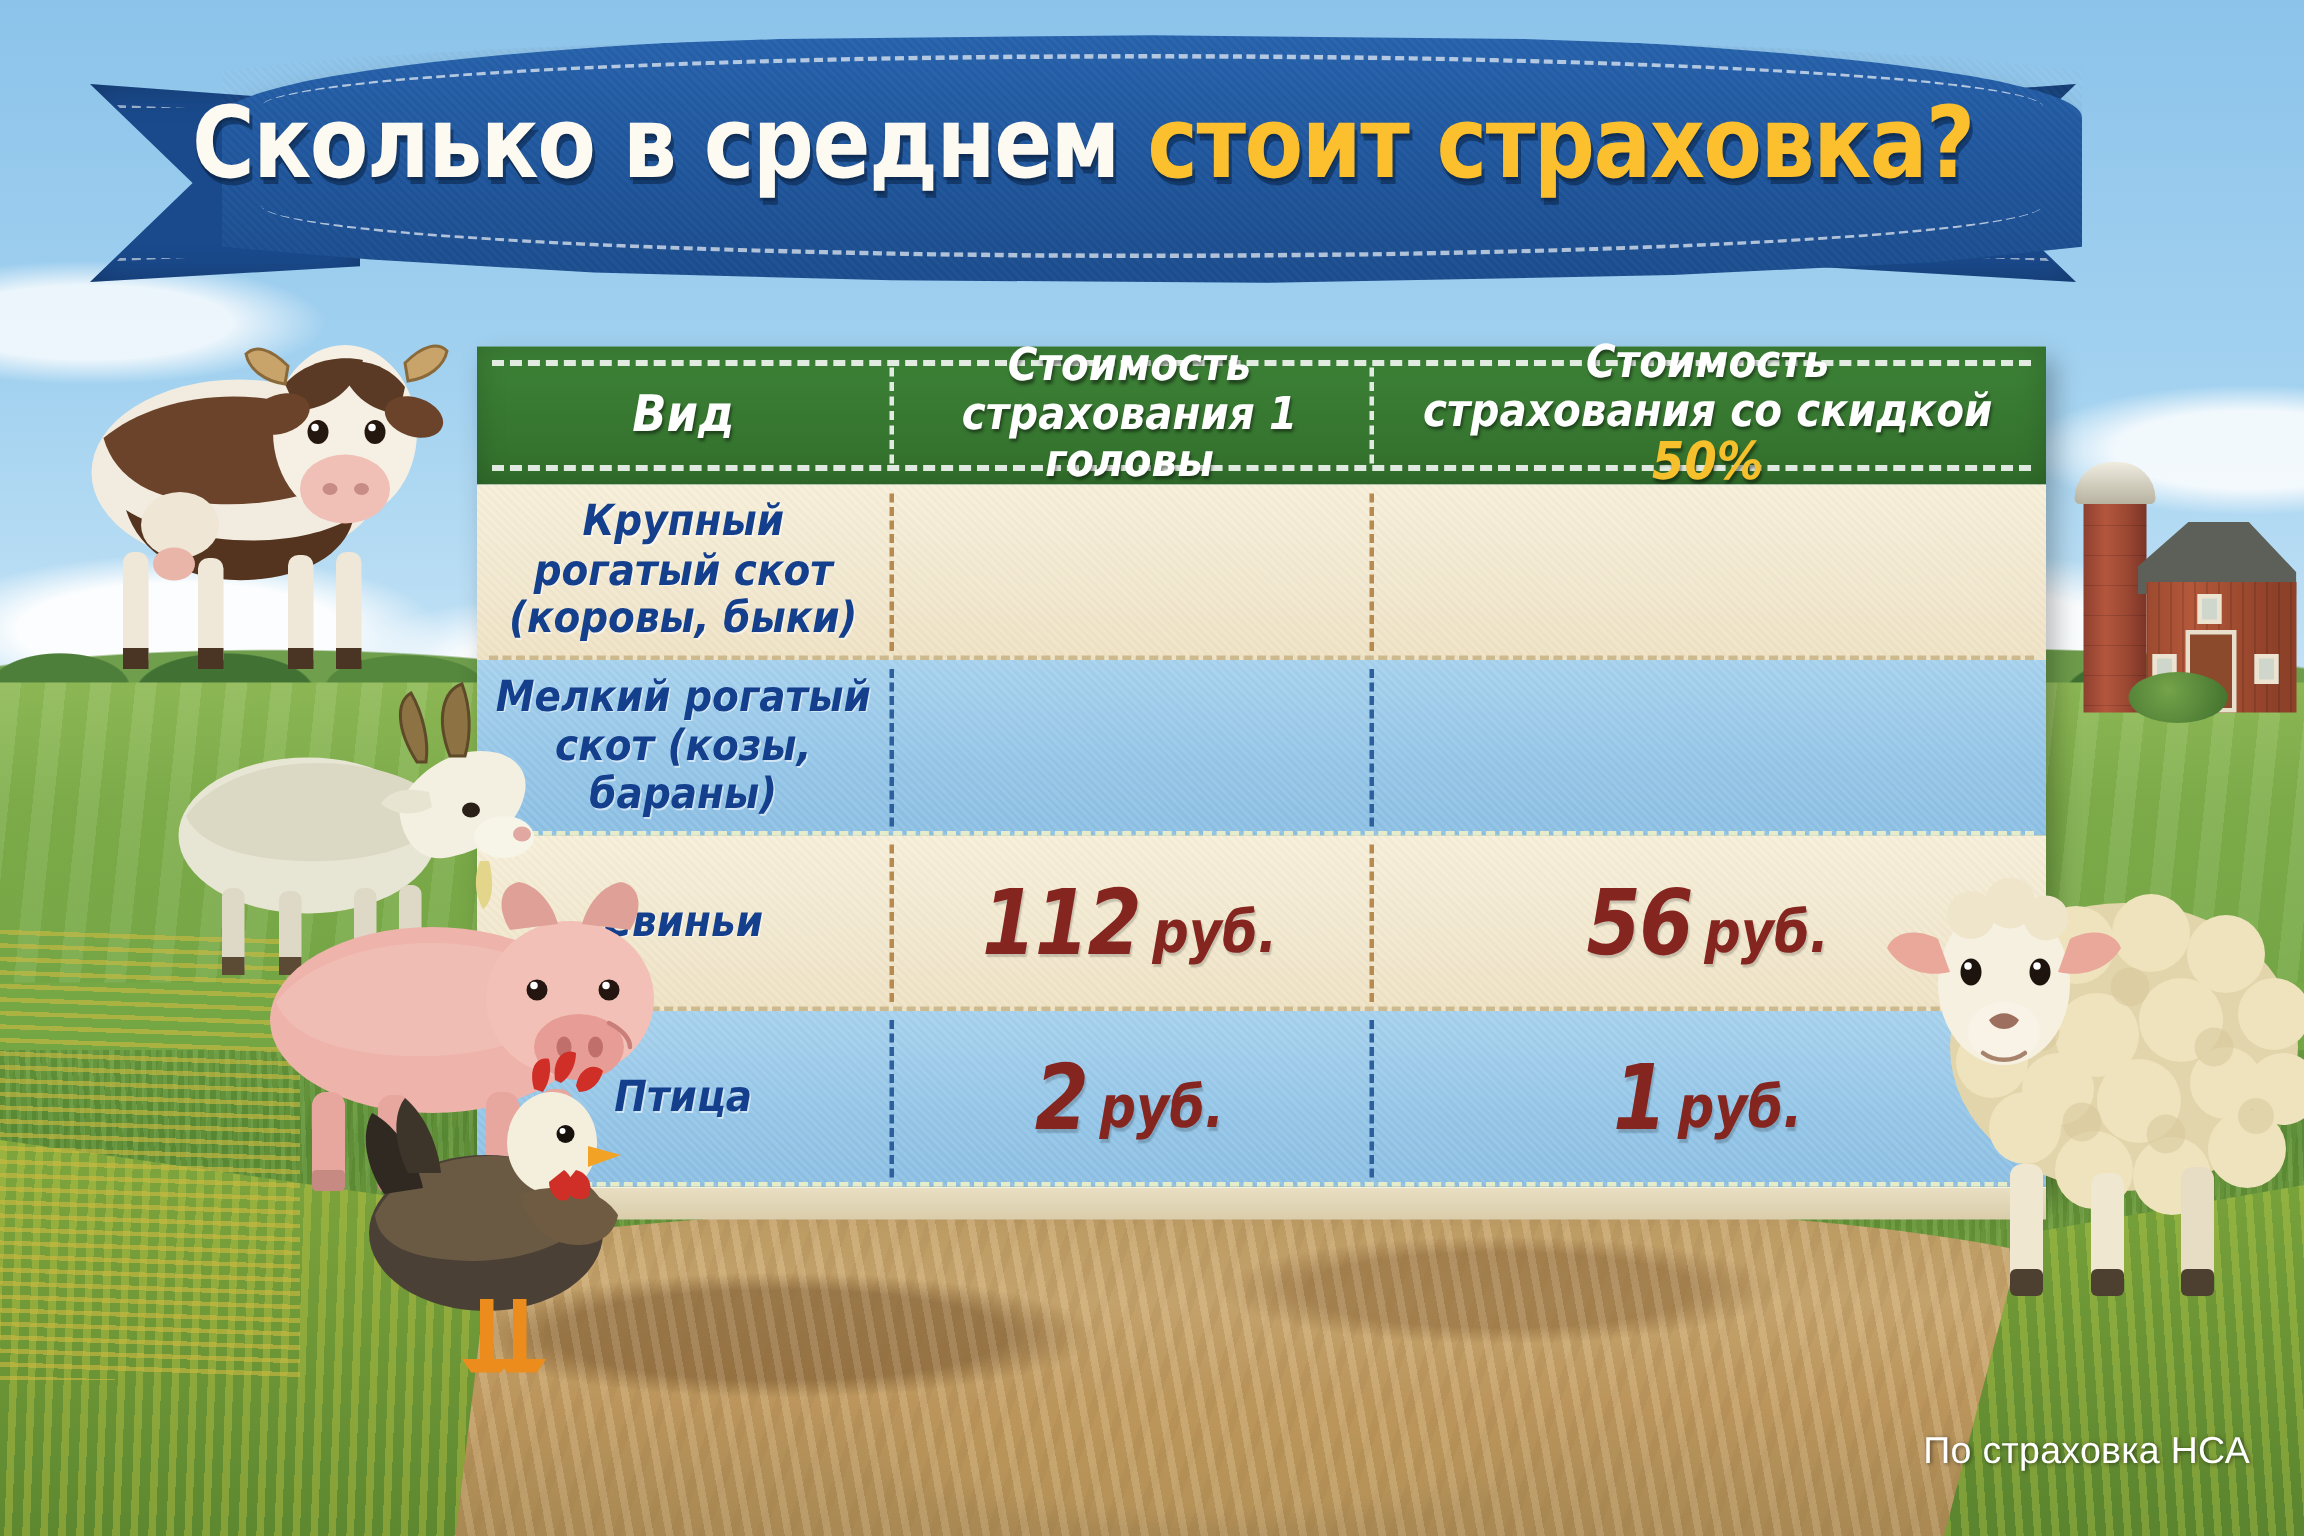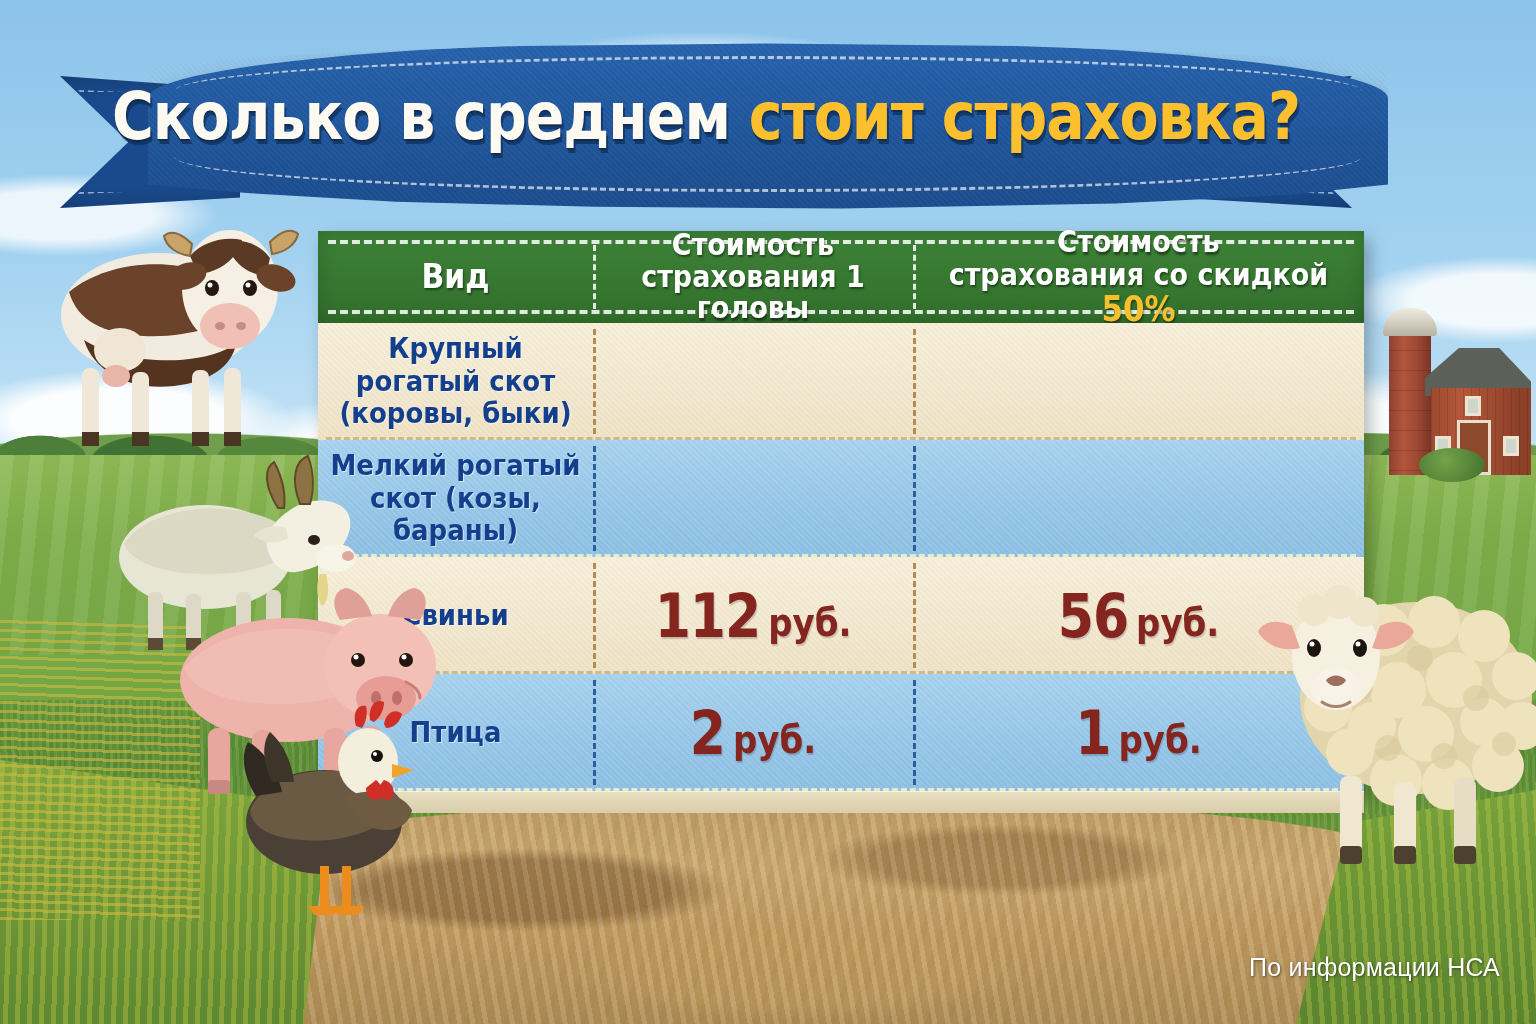--- a/index.html
+++ b/index.html
@@ -112,21 +112,21 @@
     background:linear-gradient(90deg,#9d4a30,#b4583a 30%,#8e4129 85%);}
   .barn-body-lines{position:absolute;left:56px;top:88px;width:100px;height:87px;
     background:repeating-linear-gradient(90deg,rgba(0,0,0,.12) 0 1px,rgba(0,0,0,0) 1px 8px);}
   .barn-door{position:absolute;left:82px;top:120px;width:34px;height:55px;
     background:#8b4a2c;border:3px solid #e8e0cc;box-sizing:border-box;}
   .barn-win{position:absolute;width:16px;height:20px;background:#cfd6cc;border:3px solid #ece4d0;box-sizing:border-box;}
   .bush{position:absolute;left:44px;top:148px;width:66px;height:34px;border-radius:50%;
     background:radial-gradient(circle at 40% 35%,#74a34a,#3f6f2c);}
 
   
-  .ribbon{position:absolute;left:0;top:40px;width:1412px;height:180px;}
+  .ribbon{position:absolute;left:0;top:20px;width:1412px;height:180px;padding-left:32px;}
   .tail{position:absolute;top:36px;width:180px;height:132px;background:#1a4a8c;
     box-shadow:inset 0 0 24px rgba(0,0,0,.28);}
   .tail.left{left:60px;clip-path:polygon(0 0,100% 10%,100% 92%,0 100%,38% 50%);}
   .tail.right{right:60px;clip-path:polygon(0 10%,100% 0,62% 50%,100% 100%,0 92%);}
   .tail .stitch{position:absolute;inset:14px 18px;border:2px dashed rgba(255,255,255,.55);}
   .tail.left .stitch{clip-path:polygon(0 0,100% 6%,100% 94%,0 100%,34% 50%);}
   .tail.right .stitch{clip-path:polygon(0 6%,100% 0,66% 50%,100% 100%,0 94%);}
   .ribbon-main{position:absolute;left:148px;top:0;width:1240px;height:172px;
     background:linear-gradient(#2763ad,#1f559b 55%,#1b4c8d);
     border-radius:50% 50% 46% 46%/34% 34% 16% 16%;
@@ -141,21 +141,21 @@
     position:absolute;left:0;right:0;top:48px;text-align:center;
     font-family:"DejaVu Sans",sans-serif;font-weight:bold;font-size:57px;
     letter-spacing:-1px;white-space:nowrap;line-height:1;
     transform:scaleY(1.16);
   }
   .banner-title .w{color:#fdfaf2;text-shadow:2px 4px 0 rgba(10,35,70,.55),0 2px 1px rgba(0,0,0,.35);}
   .banner-title .y{color:#fcc02e;text-shadow:2px 4px 0 rgba(10,35,70,.55),0 2px 1px rgba(0,0,0,.35);}
 
   
   .table{position:absolute;left:318px;top:231px;width:1046px;height:560px;
-    box-shadow:6px 8px 16px rgba(0,0,0,.28);}
+    box-shadow:6px 8px 16px rgba(0,0,0,.28);font-style:italic;}
   .thead{position:relative;height:92px;background:linear-gradient(#3d8237,#326f2c);
     box-shadow:inset 0 0 20px rgba(0,0,0,.18);}
   .thead .dash-top{position:absolute;left:10px;right:10px;top:9px;border-top:4px dashed rgba(255,255,255,.85);}
   .thead .dash-bot{position:absolute;left:10px;right:10px;bottom:9px;border-top:4px dashed rgba(255,255,255,.85);}
   .thead .vdash{position:absolute;top:14px;bottom:14px;border-left:3px dashed rgba(255,255,255,.85);}
   .th{position:absolute;top:0;height:92px;display:flex;align-items:center;justify-content:center;
     text-align:center;color:#fff;font-family:"DejaVu Sans",sans-serif;font-weight:bold;
     text-shadow:1px 2px 2px rgba(0,0,0,.45);line-height:1.06;transform:scaleY(1.12);}
   .th.c1{left:0;width:275px;font-size:30px;}
   .th.c2{left:275px;width:320px;font-size:27px;}
@@ -470,15 +470,15 @@
     </g>
     <ellipse cx="88" cy="140" rx="24" ry="20" fill="#f8f3e6"></ellipse>
     <path d="M78 132c6-6 14-6 20 0-4 8-16 8-20 0z" fill="#9c6f5e"></path>
     <ellipse cx="66" cy="100" rx="7" ry="9" fill="#1d140e"></ellipse>
     <ellipse cx="112" cy="100" rx="7" ry="9" fill="#1d140e"></ellipse>
     <ellipse cx="64" cy="96" rx="2.5" ry="2.5" fill="#fff"></ellipse>
     <ellipse cx="110" cy="96" rx="2.5" ry="2.5" fill="#fff"></ellipse>
     <path d="M74 154c8 6 20 6 28 0" stroke="#a8836c" stroke-width="3" fill="none" stroke-linecap="round"></path>
   </svg>
 
-  <div class="credit">По информации НСА</div>
+  <div class="credit">По страховка НСА</div>
 
 </div>
 
 </body></html>

